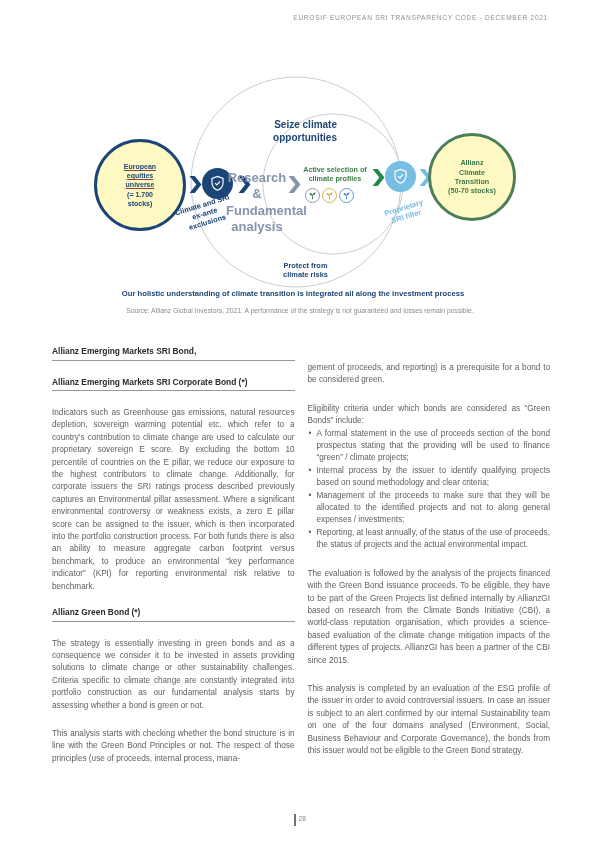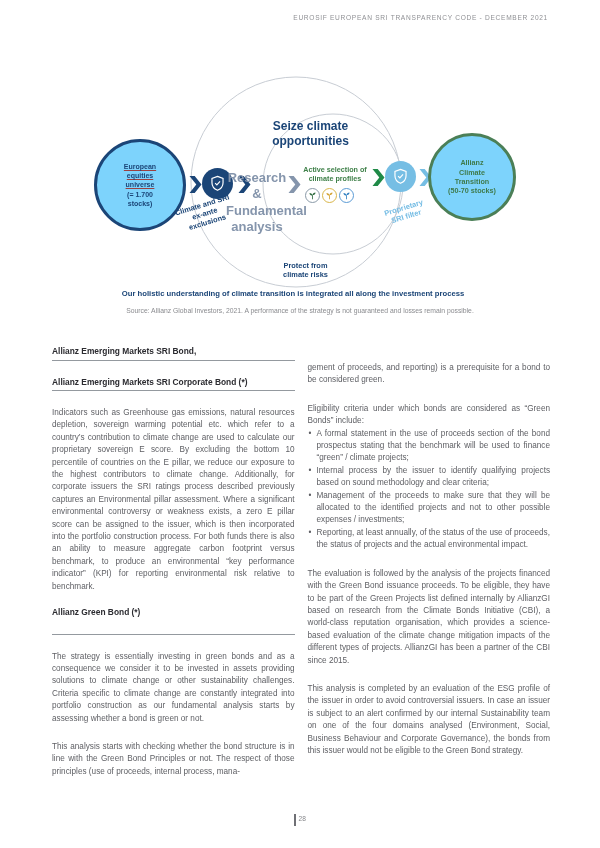--- a/index.html
+++ b/index.html
@@ -17,21 +17,21 @@
     text-align:right; font-size:6.6px; letter-spacing:.7px; color:#8f9094;
   }
 
   
   .diagram { position:absolute; top:55px; left:0; width:600px; height:250px; }
   .rings { position:absolute; top:0; left:0; }
   .dg-abs { position:absolute; }
   .circle-node {
     border-radius:50%; display:flex; flex-direction:column;
     align-items:center; justify-content:center; text-align:center;
-    background:#7dd3fc;
+    background:#fef9c3;
   }
   .universe-circle { left:94px; top:84px; width:92px; height:92px; border:3px solid #1b4577; }
   .universe-circle .txt { font-size:7px; line-height:1.3; font-weight:bold; color:#1b4577; }
   .universe-circle .u { text-decoration:underline; text-decoration-color:#9b4040; text-underline-offset:1px; }
   .transition-circle { left:428px; top:78px; width:88px; height:88px; border:3px solid #4b7f57; }
   .transition-circle .txt { font-size:7.2px; line-height:1.3; font-weight:bold; color:#3f7a4b; }
 
   .chev { display:block; }
   .badge {
     border-radius:50%; display:flex; align-items:center; justify-content:center;
@@ -39,21 +39,21 @@
   .badge-navy { left:202px; top:113px; width:31px; height:31px; background:#1b4577; }
   .badge-blue { left:385px; top:106px; width:31px; height:31px; background:#76bee4; }
 
   .dg-label { text-align:center; font-weight:bold; }
   .exclusions-label { left:155px; top:146px; width:100px; font-size:7.4px; line-height:1.2;
     color:#1b4577; transform:rotate(-17deg); }
   .research-label { left:226px; top:115px; width:62px; font-size:13px; line-height:1.25; color:#8595ac; }
   .active-label { left:296px; top:110px; width:78px; font-size:7.2px; line-height:1.25; color:#3f8049; }
   .proprietary-label { left:365px; top:148px; width:80px; font-size:7.5px; line-height:1.2;
     color:#74bce4; transform:rotate(-17deg); }
-  .seize-label { left:268px; top:64px; width:85px; font-size:12px; line-height:1.25; color:#1b4577; }
+  .seize-label { left:252px; top:64px; width:85px; font-size:10px; line-height:1.25; color:#1b4577;text-align:right; }
   .protect-label { left:263px; top:206px; width:85px; font-size:7.4px; line-height:1.25; color:#1b4577; }
 
   .plants { left:305px; top:133px; display:flex; gap:2px; }
   .plant { width:15px; height:15px; border-radius:50%; border:1px solid; background:#fff;
     display:flex; align-items:center; justify-content:center; }
   .plant svg { display:block; }
   .plant-a { border-color:#8a9aa8; color:#2e6b3e; }
   .plant-b { border-color:#d9b64a; color:#d3a230; }
   .plant-c { border-color:#5b9bd5; color:#2f7fc1; }
 
@@ -66,21 +66,21 @@
   .columns { position:absolute; top:346px; left:52px; right:50px; display:flex; gap:13px; }
   .col { flex:1; min-width:0; }
   .col p { font-size:8.2px; line-height:12.4px; text-align:justify; color:#5f6065; margin:16px 0 9px; }
   .fund-heading {
     font-size:8.4px; font-weight:bold; color:#2b2b30; line-height:1.25;
     padding-bottom:3px; border-bottom:1px solid #94999f; margin-bottom:4px;
   }
   .fund-heading.last { margin-bottom:11px;margin-top:16px; }
   .sub-heading {
     font-size:8.4px; font-weight:bold; color:#2b2b30; line-height:1.25;
-    padding-bottom:16px; border-bottom:1px solid #94999f; margin:14px 0 10px;
+    padding-bottom:3px; border-bottom:1px solid #94999f; margin:14px 0 10px;
   }
   .bullets { list-style:none; margin:0 0 9px; }
   .bullets li {
     font-size:8.2px; line-height:12.4px; text-align:justify; color:#5f6065;
     padding-left:9px; position:relative;
   }
   .bullets li::before { content:"\2022"; position:absolute; left:1px; top:0; }
   .tight { margin-bottom:0 !important; }
 
   
@@ -209,23 +209,23 @@
       <p>Indicators such as Greenhouse gas emissions, natural resources depletion, sovereign warming potential etc. which refer to a country’s contribution to climate change are used to calculate our proprietary sovereign E score. By excluding the bottom 10 percentile of countries on the E pillar, we reduce our exposure to the highest contributors to climate change.  Additionally, for corporate issuers the SRI ratings process described previously captures an Environmental pillar assessment.  Where a significant environmental controversy or weakness exists, a zero E pillar score can be assigned to the issuer, which is then incorporated into the portfolio construction process.  For both funds there is also an ability to measure aggregate carbon footprint versus benchmark, to produce an environmental “key performance indicator” (KPI) for reporting environmental risk relative to benchmark.</p>
       <div class="sub-heading">Allianz Green Bond (*)</div>
       <p>The strategy is essentially investing in green bonds and as a consequence we consider it to be invested in assets providing solutions to climate change or other sustainability challenges. Criteria specific to climate change are constantly integrated into portfolio construction as our fundamental analysis starts by assessing whether a bond is green or not.</p>
       <p>This analysis starts with checking whether the bond structure is in line with the Green Bond Principles or not. The respect of those principles (use of proceeds, internal process, mana-</p>
     </div>
 
     <div class="col">
       <p>gement of proceeds, and reporting) is a prerequisite for a bond to be considered green.</p>
       <p class="tight">Eligibility criteria under which bonds are considered as “Green Bonds” include:</p>
       <ul class="bullets">
-        <li>A formal statement in the use of proceeds section of the bond prospectus stating that the benchmark will be used to finance “green” / climate projects;</li>
+        <li>A formal statement in the use of proceeds section of the bond prospectus stating that the providing will be used to finance “green” / climate projects;</li>
         <li>Internal process by the issuer to identify qualifying projects based on sound methodology and clear criteria;</li>
-        <li>Management of the proceeds to make sure that they will be allocated to the identified projects and not to other possible expenses / investments;</li>
+        <li>Management of the proceeds to make sure that they will be allocated to the identified projects and not to along general expenses / investments;</li>
         <li>Reporting, at least annually, of the status of the use of proceeds, the status of projects and the actual environmental impact.</li>
       </ul>
       <p>The evaluation is followed by the analysis of the projects financed with the Green Bond issuance proceeds. To be eligible, they have to be part of the Green Projects list defined internally by AllianzGI based on research from the Climate Bonds Initiative (CBI), a world-class reputation organisation, which provides a science-based evaluation of the climate change mitigation impacts of the different types of projects. AllianzGI has been a partner of the CBI since 2015.</p>
       <p>This analysis is completed by an evaluation of the ESG profile of the issuer in order to avoid controversial issuers. In case an issuer is subject to an alert confirmed by our internal Sustainability team on one of the four domains analysed (Environment, Social, Business Behaviour and Corporate Governance), the bonds from this issuer would not be eligible to the Green Bond strategy.</p>
     </div>
 
   </div>
 
   <div class="footer">
     <div class="footer-inner">

